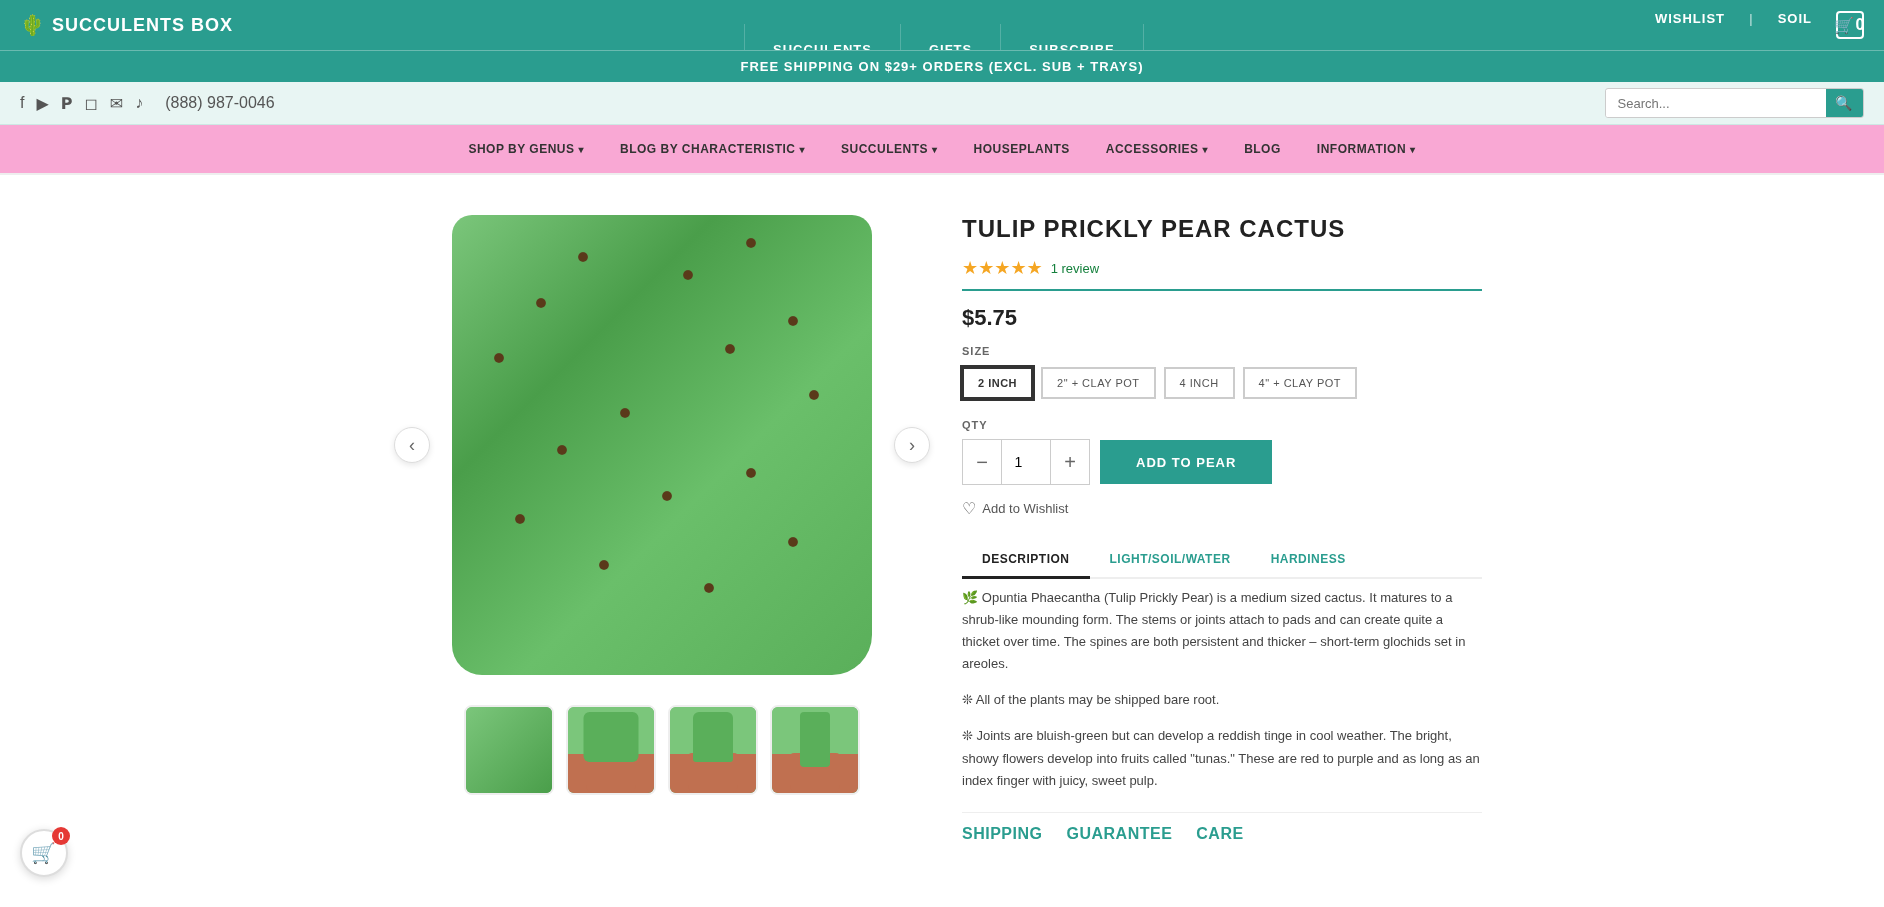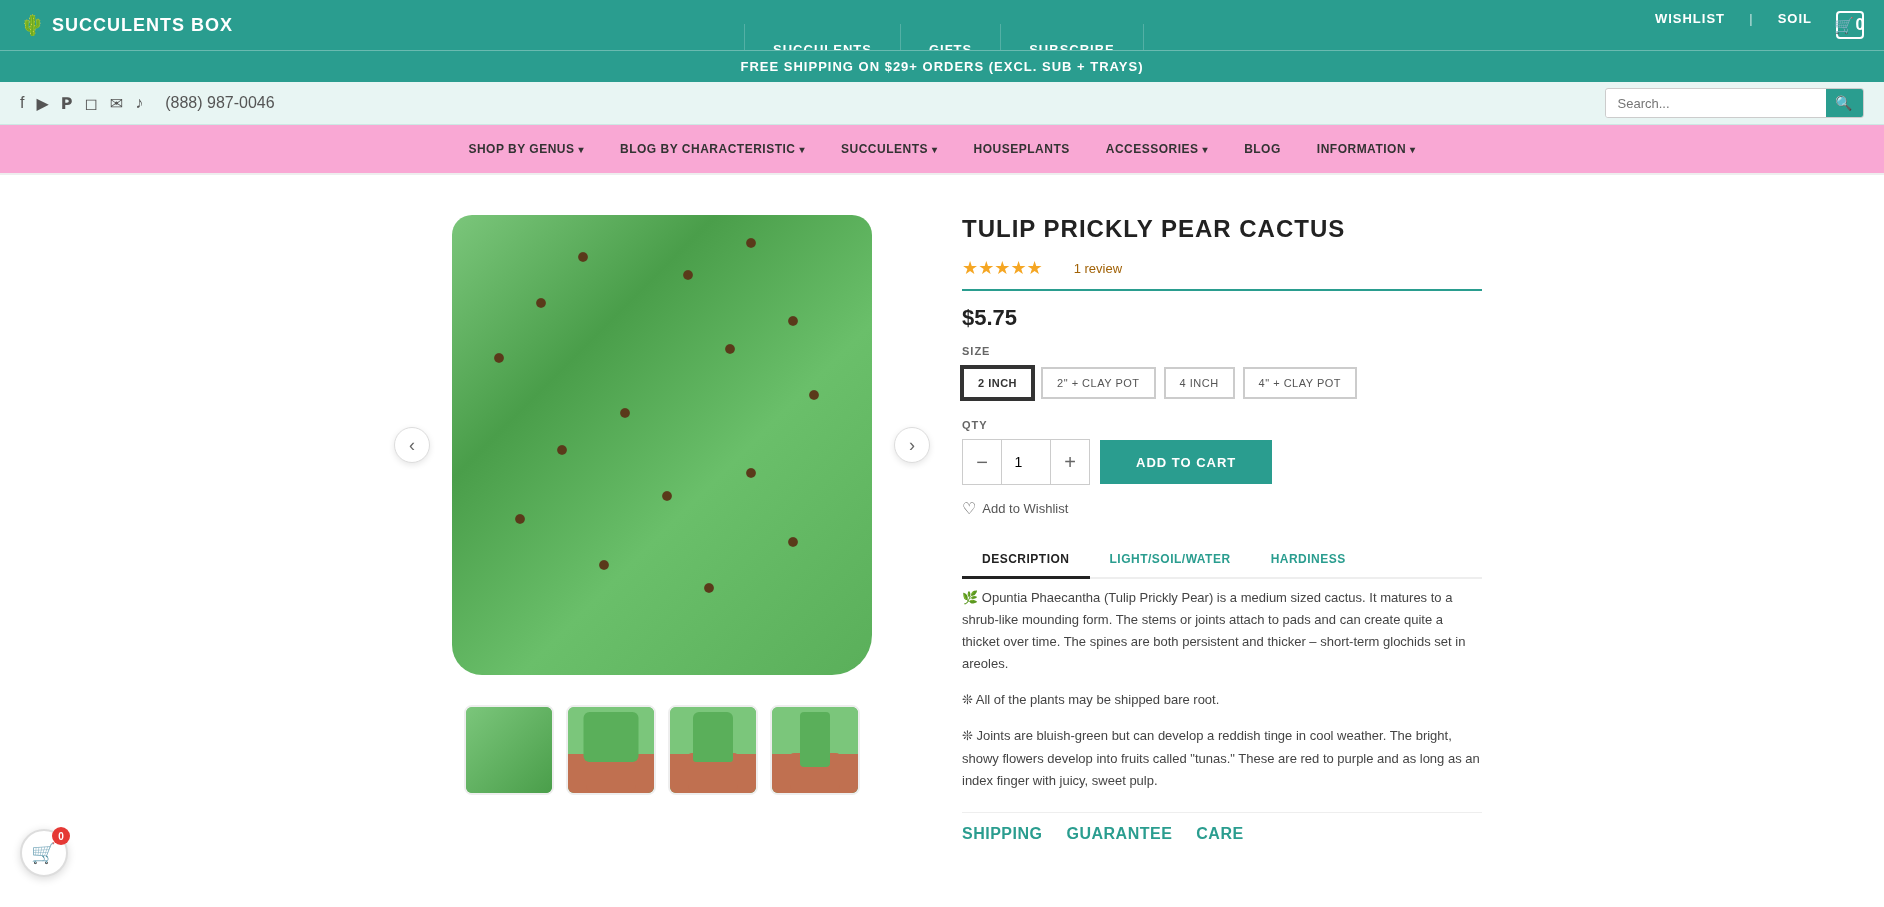--- a/index.html
+++ b/index.html
@@ -224,21 +224,21 @@
       color: #222;
       margin-bottom: 14px;
     }
     .rating-row {
       display: flex;
       align-items: center;
       gap: 8px;
       margin-bottom: 4px;
     }
     .stars { color: #f5a623; font-size: 18px; }
-    .review-text { color: #a16207; font-size: 13px; margin-left: 23px; }
+    .review-text { color: #15803d; font-size: 13px; }
     .rating-divider {
       width: 100%;
       height: 2px;
       background: #2a9d8f;
       margin: 10px 0;
     }
     .price {
       font-size: 22px;
       font-weight: bold;
       color: #222;
@@ -544,21 +544,21 @@
       <button class="size-btn">4" + CLAY POT</button>
     </div>
 
     <div class="qty-label">QTY</div>
     <div class="qty-row">
       <div class="qty-ctrl">
         <button class="qty-btn">−</button>
         <input class="qty-input" type="number" value="1" style="">
         <button class="qty-btn">+</button>
       </div>
-      <button class="add-to-cart-btn">ADD TO CART</button>
+      <button class="add-to-cart-btn">ADD TO PEAR</button>
     </div>
 
     <div class="wishlist-row">
       <span class="heart">♡</span>
       <span>Add to Wishlist</span>
     </div>
 
     <div class="tabs-row">
       <div class="tab active">DESCRIPTION</div>
       <div class="tab teal">LIGHT/SOIL/WATER</div>

